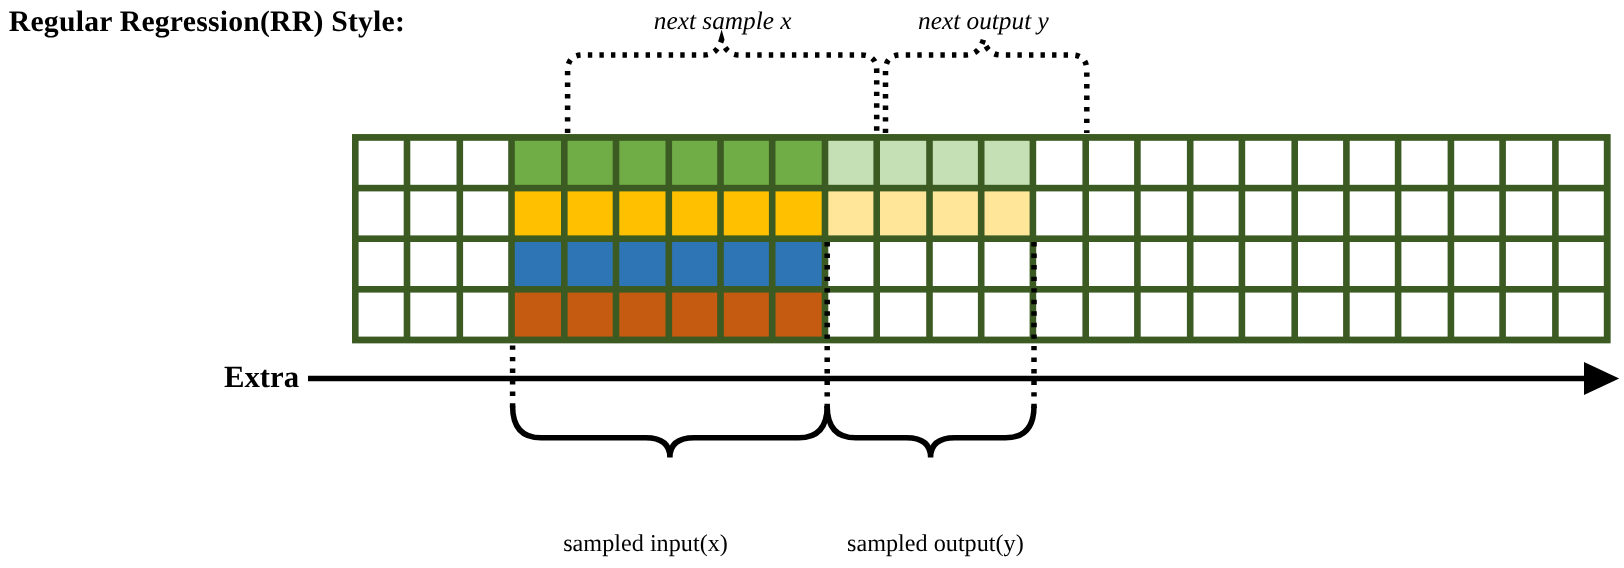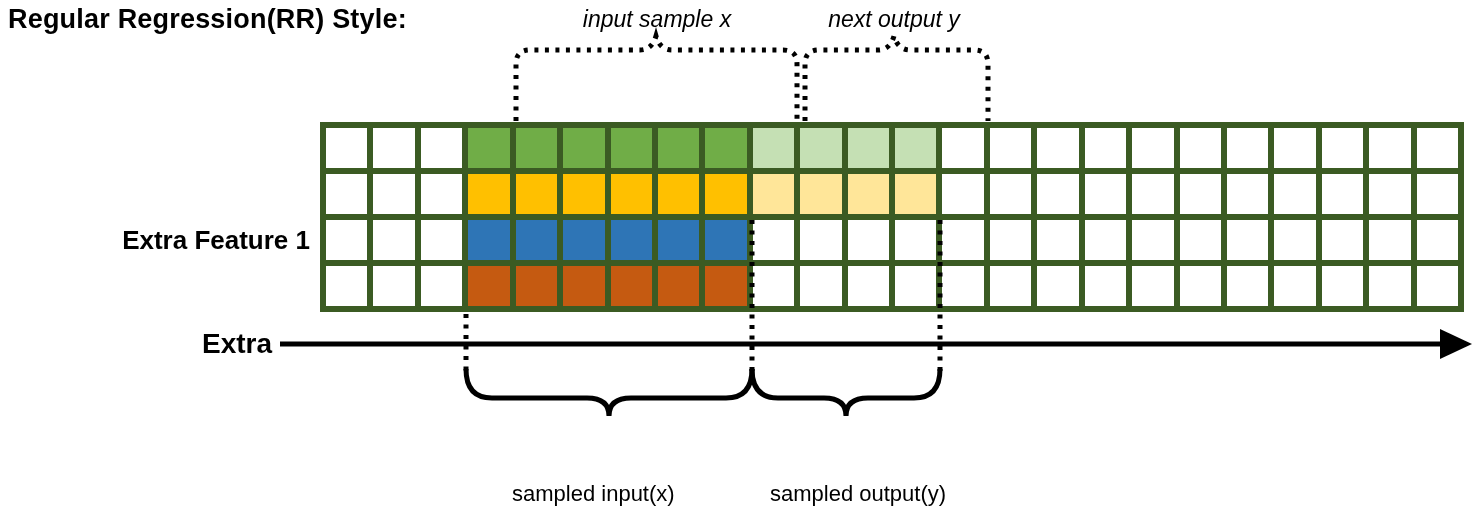--- a/index.html
+++ b/index.html
@@ -1,18 +1,18 @@
 <!DOCTYPE html>
 <html><head>
 <meta charset="utf-8">
 <style>
   html,body{margin:0;padding:0;background:#fff;}
   #canvas{
     position:relative;width:1476px;height:516px;background:#ffffff;
-    font-family:Liberation Sans, sans-serif;color:#000;overflow:hidden;
+    font-family:Liberation Serif, serif;color:#000;overflow:hidden;
   }
   .abs{position:absolute;}
   #title{left:8px;top:4px;font-size:27px;font-weight:bold;letter-spacing:0.2px;}
   .next-label{top:6px;width:200px;text-align:center;font-style:italic;font-size:23px;}
   #next-x-label{left:557px;}
   #next-y-label{left:794px;}
   #overlay{left:0;top:0;width:1476px;height:516px;pointer-events:none;}
   #grid{
     left:320px;top:122px;width:1132px;height:178px;
     border:6px solid #3B5B23;background:#3B5B23;
@@ -25,24 +25,23 @@
   #caption-input{left:512px;top:419px;}
   #caption-output{left:770px;top:419px;}
 </style>
 </head>
 <body>
 
 <div id="canvas">
 
   <div id="title" class="abs">Regular Regression(RR) Style:</div>
 
-  <div id="next-x-label" class="abs next-label">input sample x</div>
+  <div id="next-x-label" class="abs next-label">next sample x</div>
   <div id="next-y-label" class="abs next-label">next output y</div>
 
-  <div class="abs row-label" style="top:224px;">Extra Feature 1</div>
 
   <div id="grid" class="abs" style="border-color: rgb(59, 91, 35); background: rgb(59, 91, 35);">
       <div class="cell" style="background: rgb(255, 255, 255);"></div>
       <div class="cell" style="background: rgb(255, 255, 255);"></div>
       <div class="cell" style="background: rgb(255, 255, 255);"></div>
       <div class="cell" style="background: rgb(112, 173, 71);"></div>
       <div class="cell" style="background: rgb(112, 173, 71);"></div>
       <div class="cell" style="background: rgb(112, 173, 71);"></div>
       <div class="cell" style="background: rgb(112, 173, 71);"></div>
       <div class="cell" style="background: rgb(112, 173, 71);"></div>

